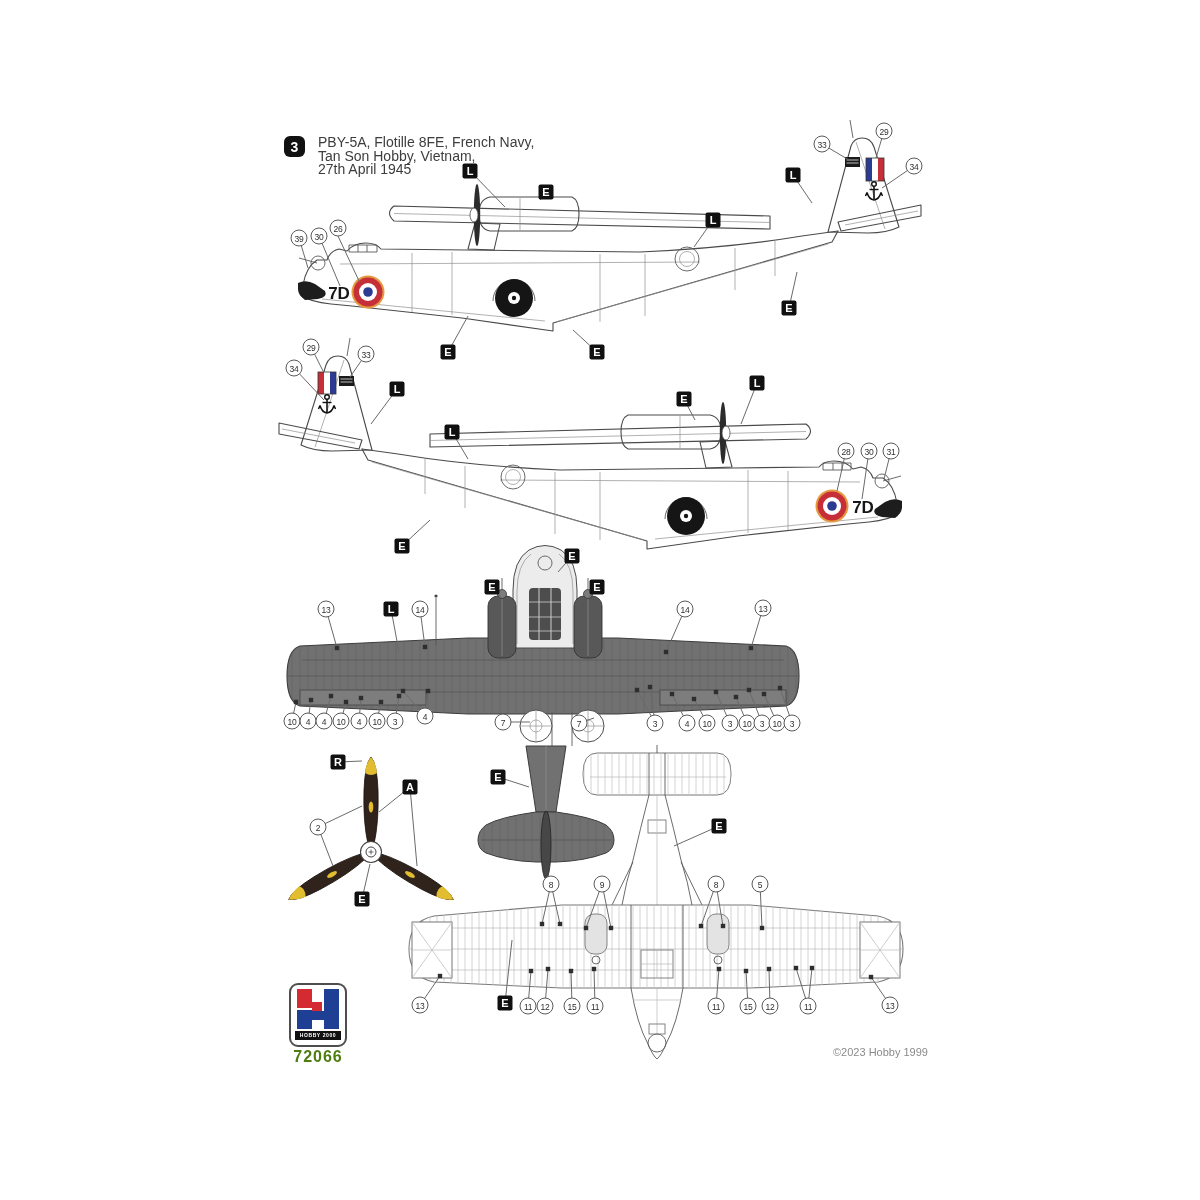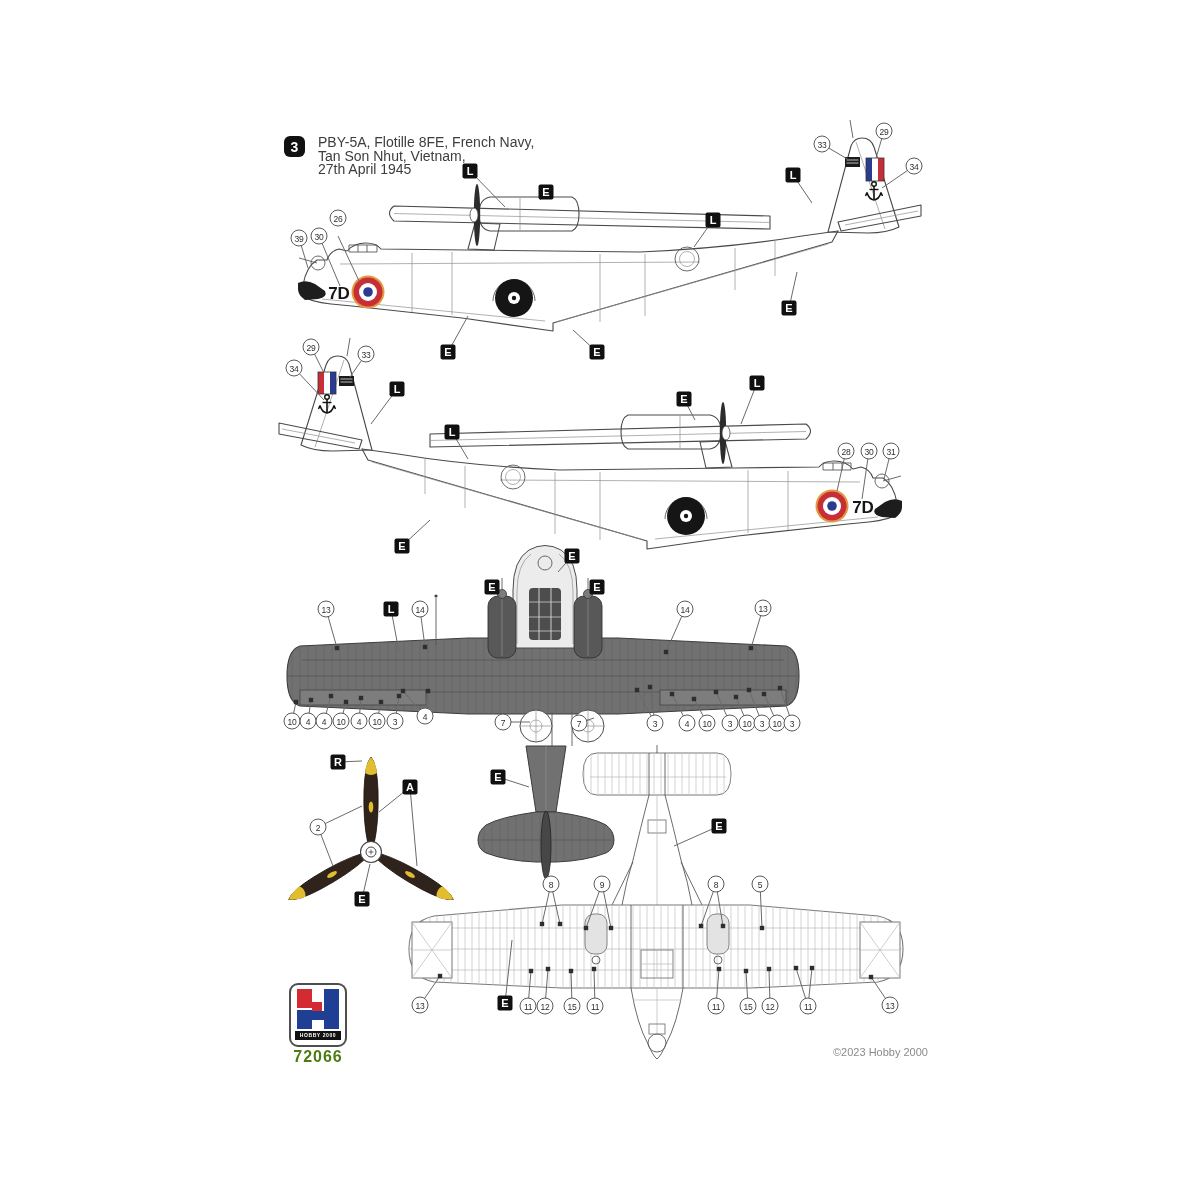--- a/index.html
+++ b/index.html
@@ -351,36 +351,36 @@
         <rect x="809.8" y="965.8" width="4.4" height="4.4" fill="#2e2e2e"></rect>
         <line x1="890" y1="1005" x2="871" y2="977" class="leader"></line>
         <rect x="868.8" y="974.8" width="4.4" height="4.4" fill="#2e2e2e"></rect>
       </g>
 </svg>
 
 <div id="header">
   <div class="badge">3</div>
   <div class="title">
     <div>PBY-5A, Flotille 8FE, French Navy,</div>
-    <div>Tan Son Nhut, Vietnam,</div>
+    <div>Tan Son Hobby, Vietnam,</div>
     <div>27th April 1945</div>
   </div>
 </div>
 
 <div id="callout-layer">
       <div class="callout sq" style="left: 470px; top: 171px;">L</div>
       <div class="callout sq" style="left: 546px; top: 192px;">E</div>
       <div class="callout sq" style="left: 713px; top: 220px;">L</div>
       <div class="callout sq" style="left: 793px; top: 175px;">L</div>
       <div class="callout ci" style="left: 822px; top: 144px;">33</div>
       <div class="callout ci" style="left: 884px; top: 131px;">29</div>
       <div class="callout ci" style="left: 914px; top: 166px;">34</div>
       <div class="callout ci" style="left: 299px; top: 238px;">39</div>
       <div class="callout ci" style="left: 319px; top: 236px;">30</div>
-      <div class="callout ci" style="left: 338px; top: 218px;">26</div>
+      <div class="callout ci" style="left: 338px; top: 228px;">26</div>
       <div class="callout sq" style="left: 789px; top: 308px;">E</div>
       <div class="callout sq" style="left: 448px; top: 352px;">E</div>
       <div class="callout sq" style="left: 597px; top: 352px;">E</div>
       <div class="callout ci" style="left: 311px; top: 347px;">29</div>
       <div class="callout ci" style="left: 366px; top: 354px;">33</div>
       <div class="callout ci" style="left: 294px; top: 368px;">34</div>
       <div class="callout sq" style="left: 397px; top: 389px;">L</div>
       <div class="callout sq" style="left: 452px; top: 432px;">L</div>
       <div class="callout sq" style="left: 757px; top: 383px;">L</div>
       <div class="callout sq" style="left: 684px; top: 399px;">E</div>
@@ -441,15 +441,15 @@
   <svg width="46" height="40" viewBox="0 0 46 40">
     <rect x="2" y="0" width="15" height="19" fill="var(--logo-red)"></rect>
     <rect x="17" y="13" width="10" height="9" fill="var(--logo-red)"></rect>
     <rect x="2" y="21" width="15" height="19" fill="var(--logo-blue)"></rect>
     <rect x="29" y="0" width="15" height="40" fill="var(--logo-blue)"></rect>
     <rect x="17" y="22" width="12" height="9" fill="var(--logo-blue)"></rect>
   </svg>
   <div class="band">HOBBY 2000</div>
 </div>
 <div id="kitno">72066</div>
-<div id="copyright">©2023 Hobby 2000</div>
+<div id="copyright">©2023 Hobby 1999</div>
 
 </div>
 
 </body></html>

